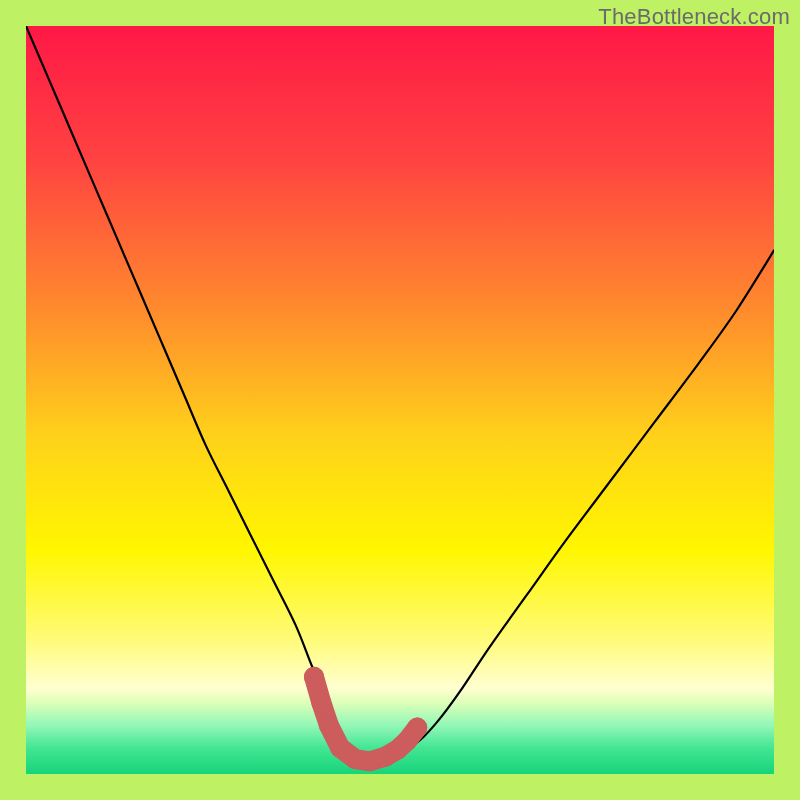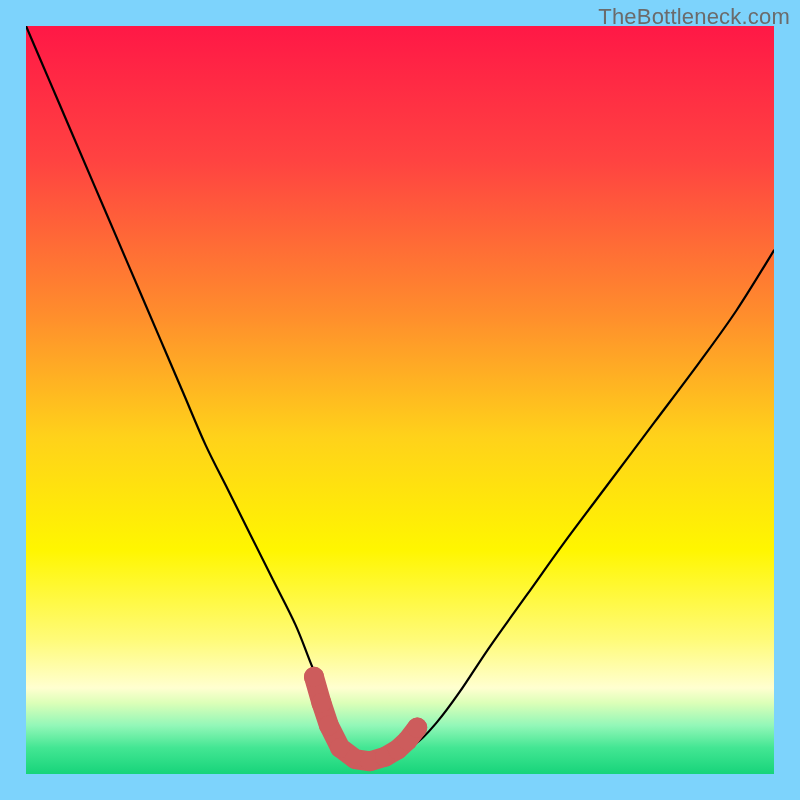--- a/index.html
+++ b/index.html
@@ -10,21 +10,21 @@
     height: 800px;
     overflow: hidden;
     font-family: Arial, Helvetica, sans-serif;
   }
   .frame {
     position: absolute;
     top: 0;
     left: 0;
     width: 800px;
     height: 800px;
-    background: #7dd3fc;
+    background: #bef264;
   }
   .plot {
     position: absolute;
     top: 26px;
     left: 26px;
     width: 748px;
     height: 748px;
     overflow: hidden;
   }
   .watermark {

